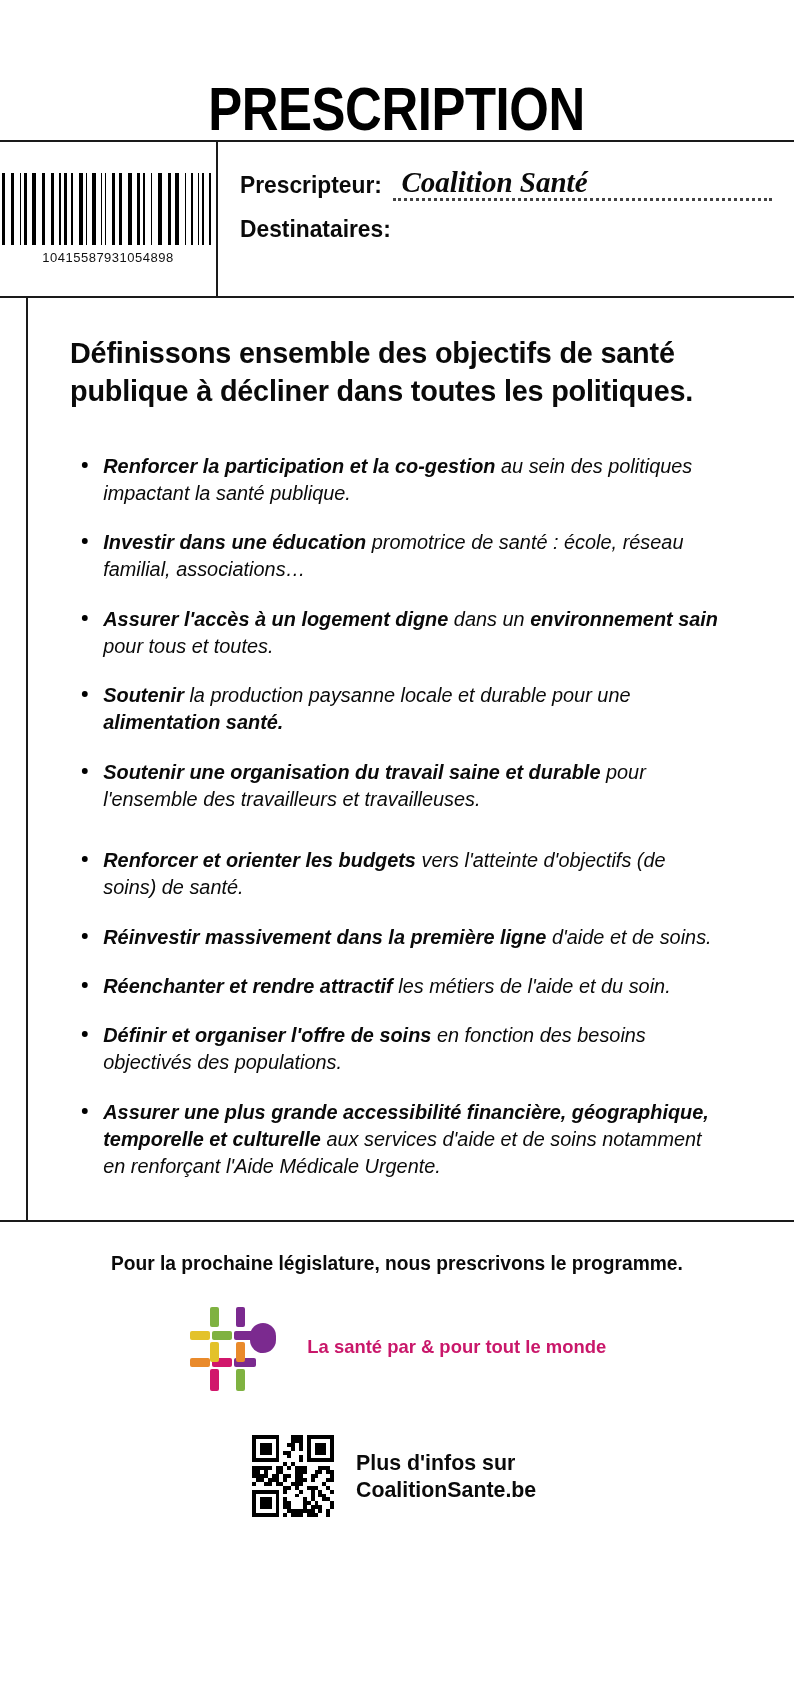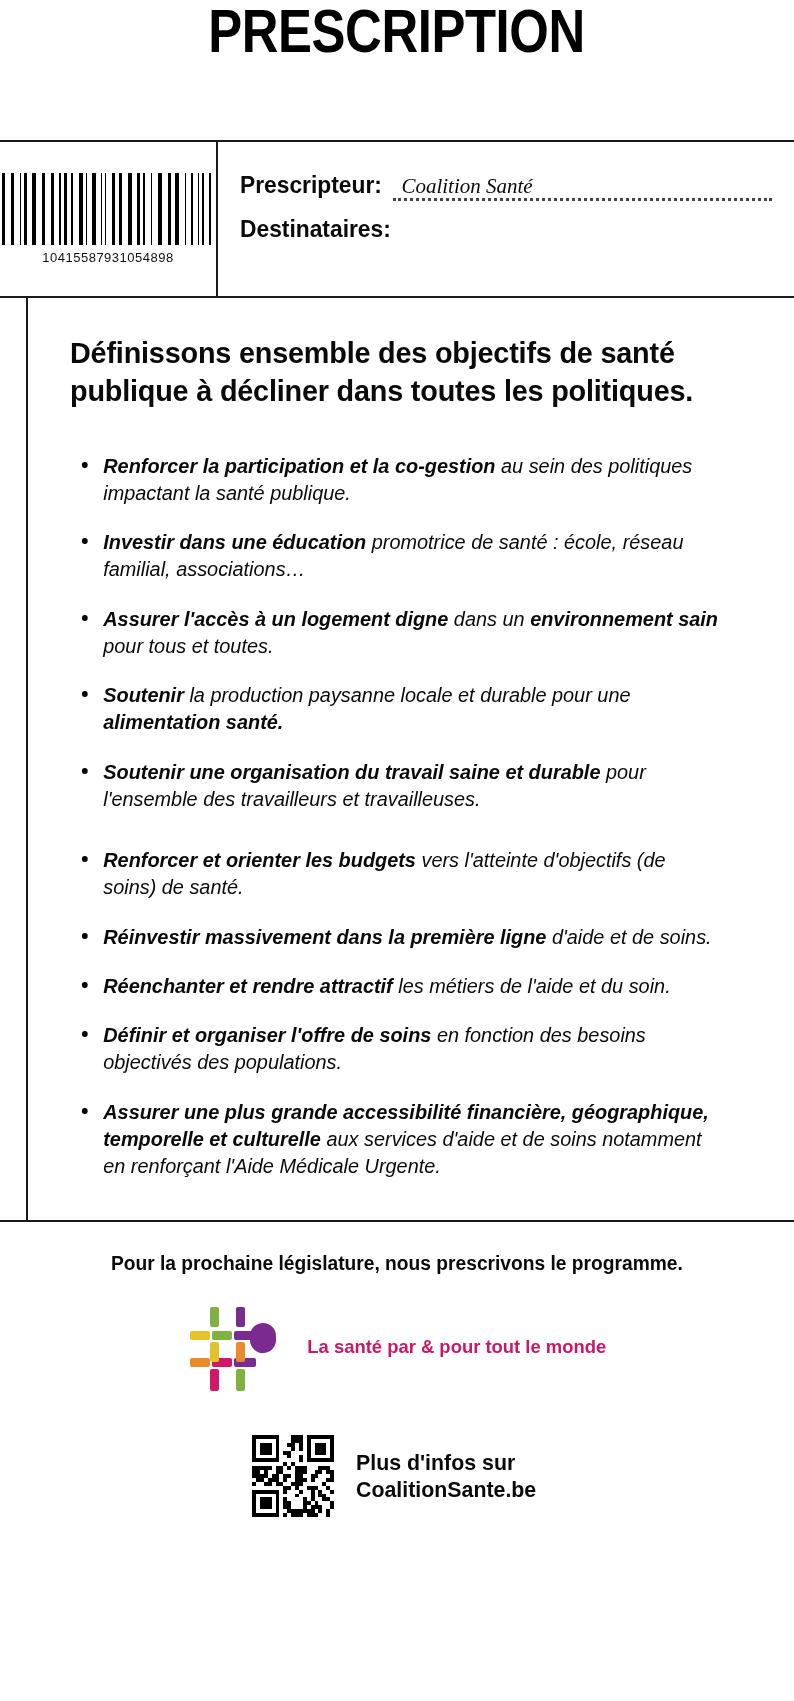--- a/index.html
+++ b/index.html
@@ -9,21 +9,21 @@
     font-family:"Liberation Sans", sans-serif;
     color:#0a0a0a;
     overflow:hidden;
     position:relative;
   }
   .page{width:794px;height:1701px;position:relative;box-sizing:border-box;}
 
   
   .title-bar{
     height:140px;
-    display:flex;align-items:flex-start;justify-content:center;border-radius:10px;
+    display:flex;align-items:flex-end;justify-content:center;border-radius:10px;
   }
   .title{
     font-size:62px;
     font-weight:900;
     letter-spacing:-0.5px;
     transform:scaleX(0.82);
     transform-origin:center;
     line-height:1;
     color:#000;
   }
@@ -70,22 +70,22 @@
     flex:1;
     position:relative;
     margin-left:4px;
     border-bottom:3px dotted #444;
     height:30px;
   }
   .field-value{
     position:absolute;
     left:8px;bottom:1px;
     font-family:"Liberation Serif", serif;
-    font-style:italic;font-weight:400;
-    font-size:21px;
+    font-style:italic;font-weight:700;
+    font-size:29px;
     white-space:nowrap;
     background:#fff;
     padding-right:6px;
     line-height:1;
   }
 
   
   .body-wrap{
     display:flex;
     height:922px;

